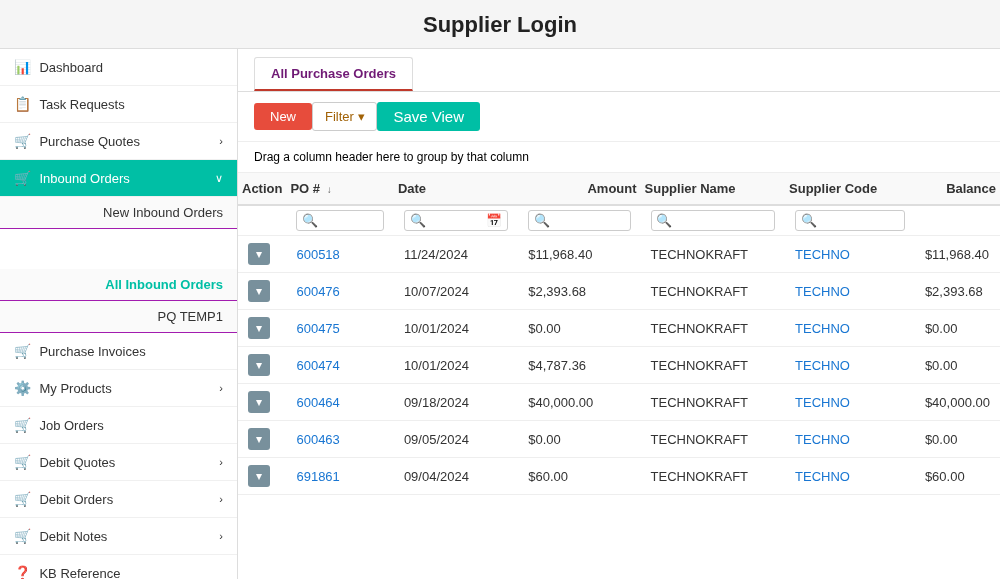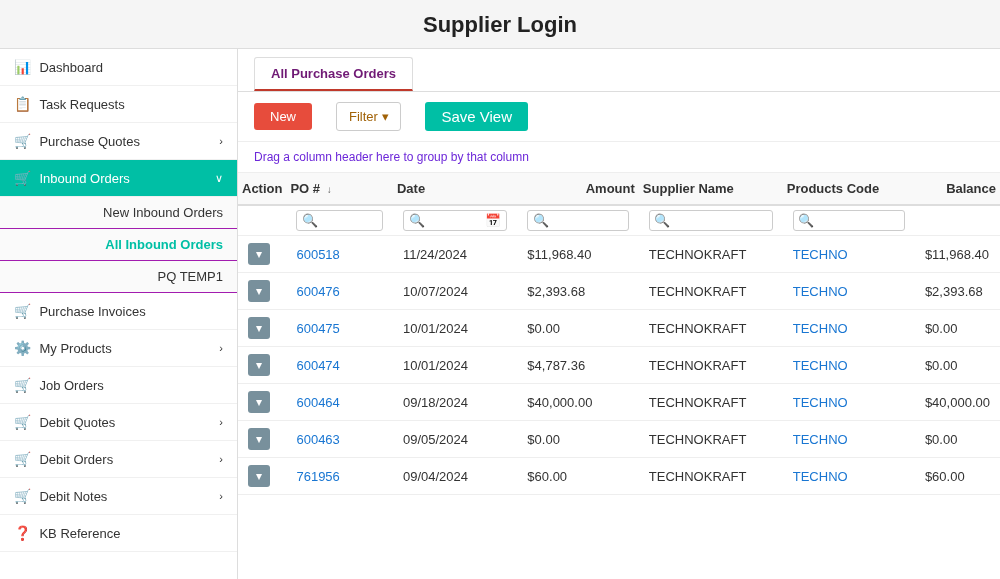--- a/index.html
+++ b/index.html
@@ -30,60 +30,60 @@
     }
     .sidebar-item.active { background: #00bfa5; color: #fff; }
     .sidebar-item .icon { margin-right: 8px; font-size: 14px; }
     .sidebar-item .chevron { margin-left: auto; font-size: 11px; }
     .sidebar-sub-item {
       display: flex; align-items: center; padding: 8px 14px 8px 36px;
       cursor: pointer; color: #333; border-bottom: 1px solid #a21caf;
       background: #fafafa;
       justify-content: flex-end;
     }
-    .sidebar-sub-item.active-sub { color: #00bfa5; font-weight: bold; }
+    .sidebar-sub-item.active-sub { color: #00bfa5; font-weight: bold; margin-top: 40px; }
 
     
     .content {
       flex: 1; overflow: auto; padding: 0; background: #fff;
     }
     .tab-bar {
       padding: 8px 16px 0;
       border-bottom: 1px solid #ddd;
       background: #fff;
     }
     .tab {
       display: inline-block; padding: 8px 16px;
       border: 1px solid #ddd; border-bottom: none;
       background: #fff; cursor: pointer;
       border-radius: 3px 3px 0 0; color: #701a75;
       font-size: 13px;
     }
     .tab.active { background: #fff; border-bottom: 2px solid #c0392b; font-weight: bold; }
 
     .toolbar {
-      display: flex; align-items: center; gap: 24px;
+      display: flex; align-items: center; gap: 0;
       padding: 10px 16px; border-bottom: 1px solid #eee;
     }
     .btn-new {
       background: #e74c3c; color: #fff; border: none;
       padding: 6px 16px; border-radius: 3px; cursor: pointer; font-size: 13px;
     }
     .btn-filter {
       background: #fff; color: #a16207; border: 1px solid #ccc;
       padding: 6px 12px; border-radius: 3px; cursor: pointer; font-size: 13px;
       display: flex; align-items: center; gap: 4px;
     }
     .btn-save-view {
       background: #00bfa5; color: #fff; border: none;
       padding: 6px 16px; border-radius: 3px; cursor: pointer; font-size: 15px;
     }
 
     .drag-hint {
-      padding: 8px 16px; color: #6d28d9; font-size: 12px;
+      padding: 8px 16px; color: #000000; font-size: 12px;
       border-bottom: 1px solid #eee;
     }
 
     .data-table { width: 100%; border-collapse: collapse; }
     .data-table th {
       background: #f9f9f9; border-bottom: 2px solid #ddd;
       padding: 8px 4px; text-align: left; font-weight: bold;
       color: #333; white-space: nowrap;
     }
     .data-table th.right { text-align: right; }
@@ -211,21 +211,21 @@
           <th>
             <span>Date</span>
           </th>
           <th class="right">
             <span>Amount</span>
           </th>
           <th>
             <span>Supplier Name</span>
           </th>
           <th>
-            <span>Products Code</span>
+            <span>Supplier Code</span>
           </th>
           <th class="right">
             <span>Balance</span>
           </th>
         </tr>
         <tr class="search-row">
           <td></td>
           <td>
             <div class="search-box">
               <span>🔍</span>
@@ -337,21 +337,21 @@
     <td class="right">$0.00</td>
     <td>TECHNOKRAFT</td>
     <td style="color:#1976d2;">TECHNO</td>
     <td class="right">$0.00</td>
   </tr>
           <tr>
     <td>
       <button class="action-btn">▾</button>
     </td>
     <td>
-      <a class="po-link">761956</a>
+      <a class="po-link">691861</a>
     </td>
     <td>09/04/2024</td>
     <td class="right">$60.00</td>
     <td>TECHNOKRAFT</td>
     <td style="color:#1976d2;">TECHNO</td>
     <td class="right">$60.00</td>
   </tr>
         </tbody>
     </table>
   </div>

